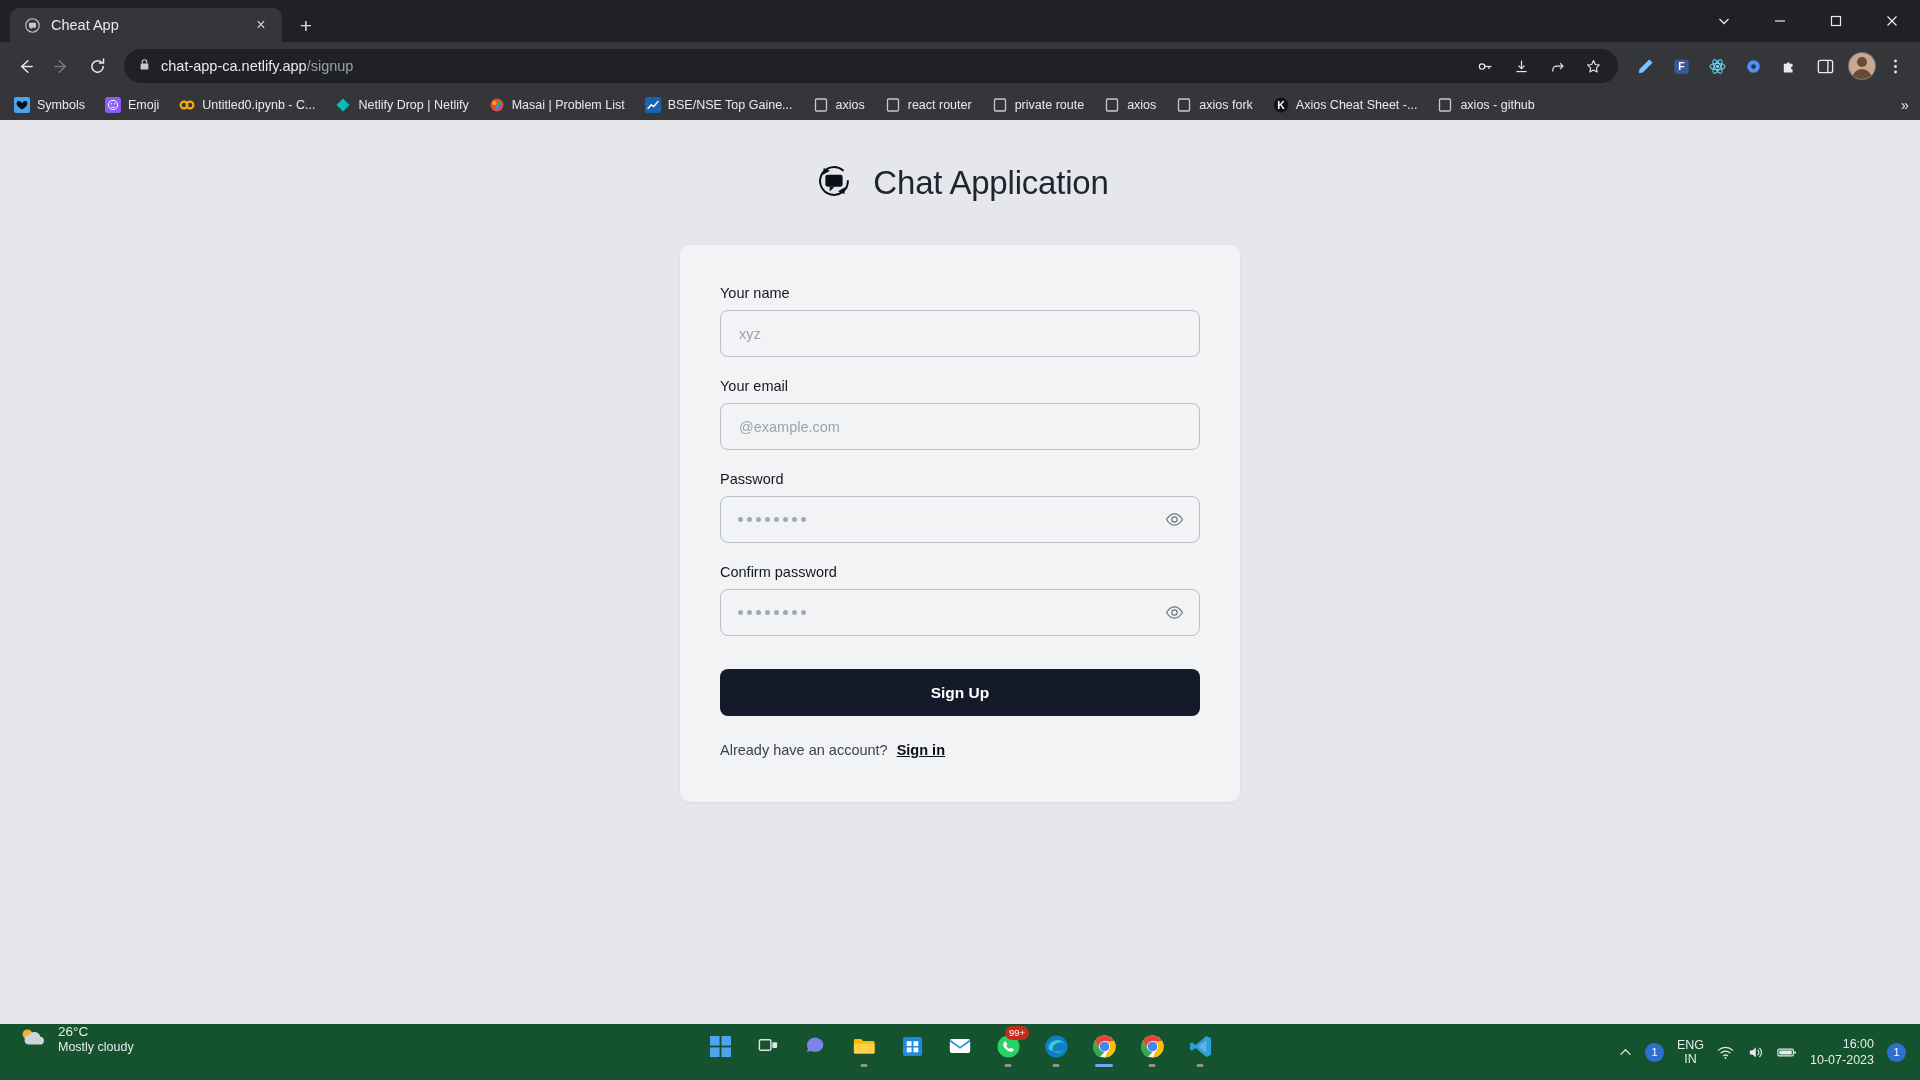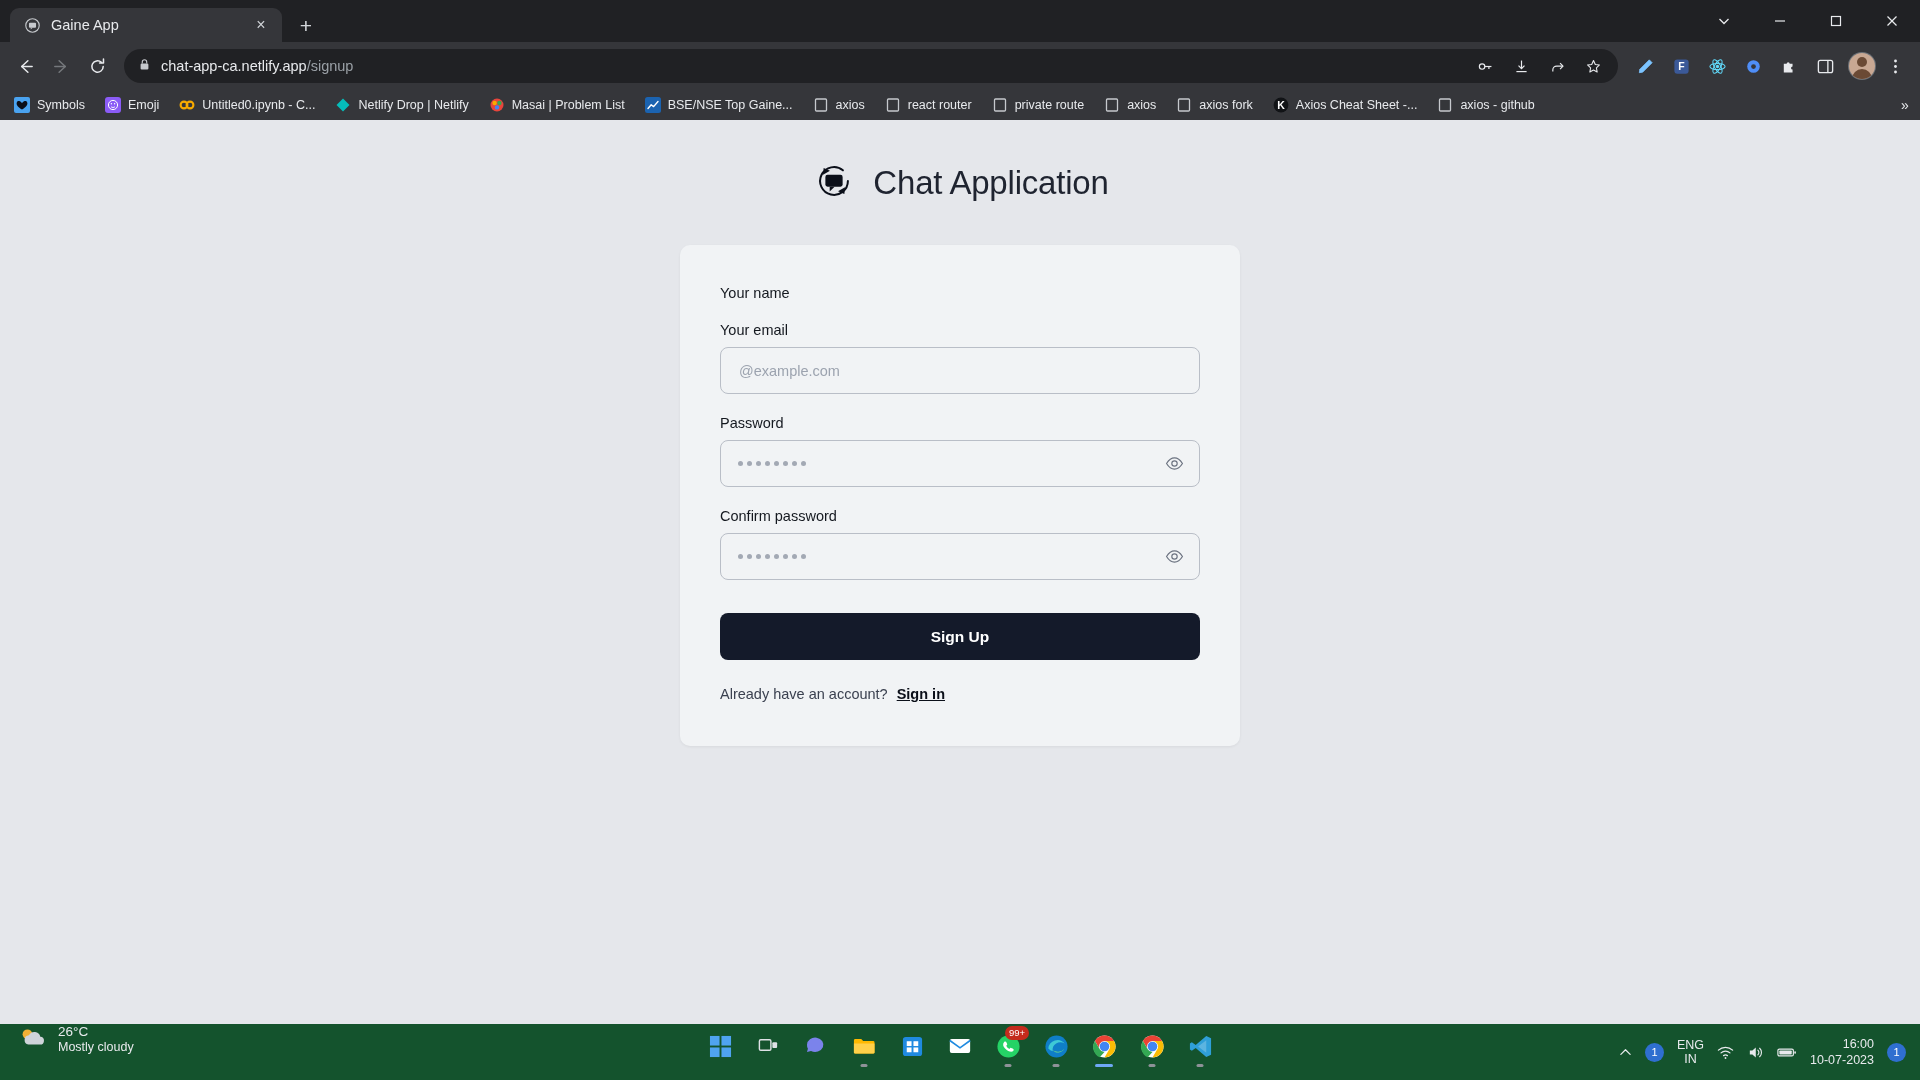--- a/index.html
+++ b/index.html
@@ -241,21 +241,21 @@
 
   <div class="tabstrip">
     <div class="tab">
       <span class="tab-favicon">
         <svg width="17" height="17" viewBox="0 0 24 24">
           <circle cx="12" cy="12" r="9.5" fill="none" stroke="#c6c9cd" stroke-width="1.6"></circle>
           <rect x="7" y="8" width="10" height="7" rx="1.4" fill="#c6c9cd"></rect>
           <path d="M9.5 15 L9.5 17.6 L12.2 15 Z" fill="#c6c9cd"></path>
         </svg>
       </span>
-      <span class="tab-title">Gaine App</span>
+      <span class="tab-title">Cheat App</span>
       <span class="tab-close">×</span>
     </div>
     <div class="newtab">+</div>
 
     <div class="wincontrols">
       <div class="wc-btn">
         <svg width="12" height="12" viewBox="0 0 12 12">
             <path d="M1.5 4 L6 8.5 L10.5 4" fill="none" stroke="#e8eaed" stroke-width="1.3"></path>
           </svg>
       </div>
@@ -529,20 +529,23 @@
         </svg>
       </span>
       <span class="brand-title">Chat Application</span>
     </div>
 
     <div class="card">
 
       
       <div class="field">
         <label class="field-label">Your name</label>
+        <div class="input-wrap">
+          <input class="input" type="text" placeholder="xyz" style="">
+        </div>
       </div>
 
       
       <div class="field">
         <label class="field-label">Your email</label>
         <div class="input-wrap">
           <input class="input" type="text" placeholder="@example.com" style="">
         </div>
       </div>
 

